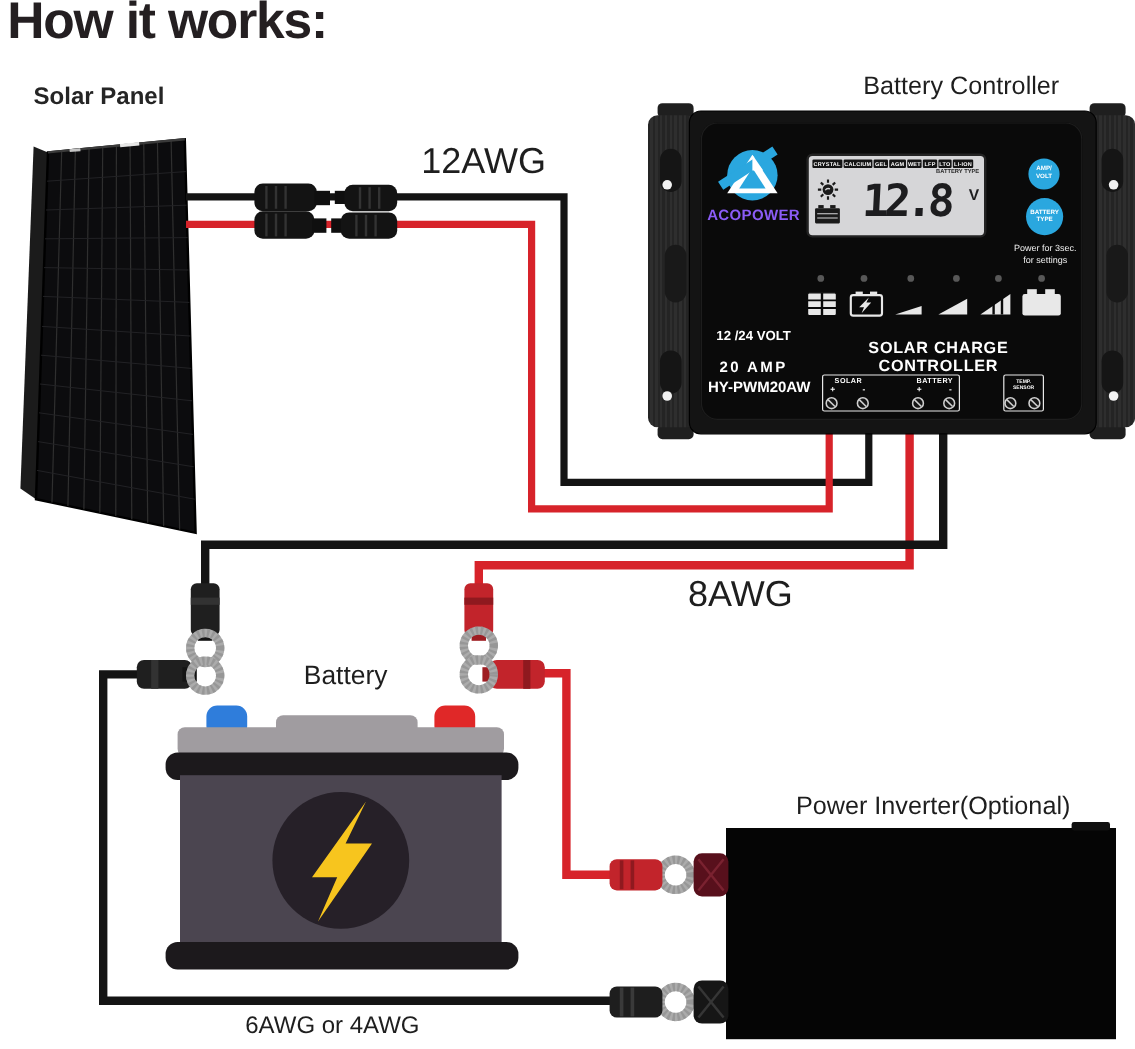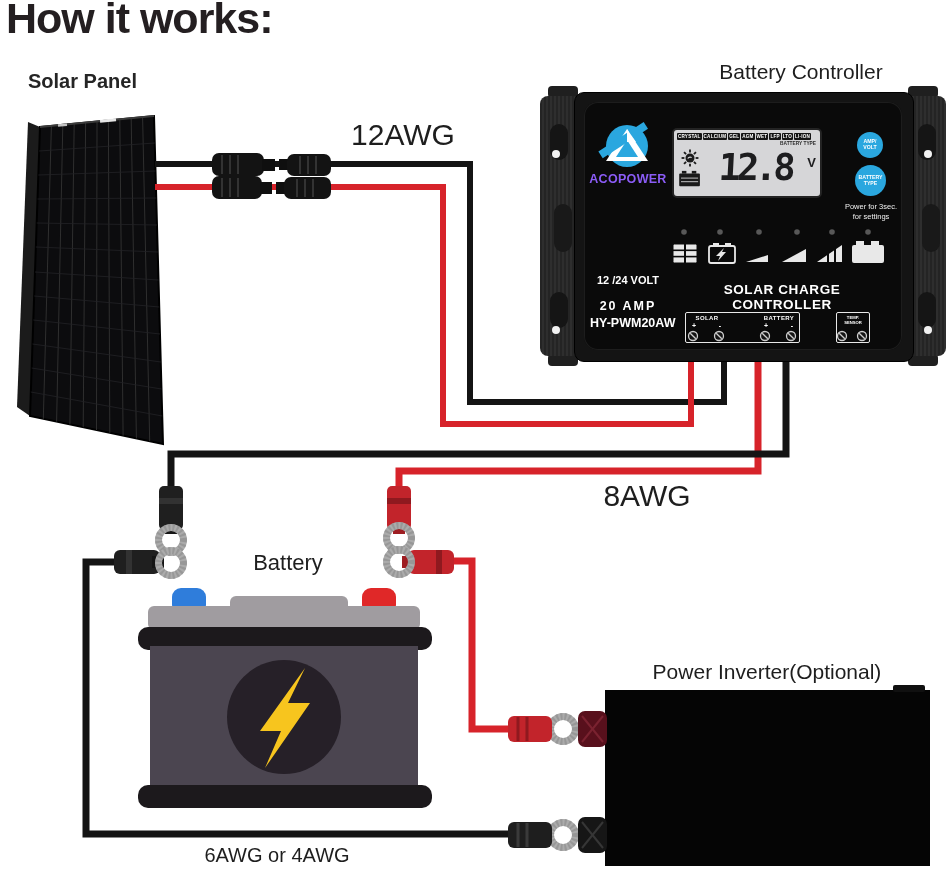--- a/index.html
+++ b/index.html
@@ -7,23 +7,23 @@
        font-family:"Liberation Sans",sans-serif;color:#1f1f1f;}
   .abs{position:absolute;}
   .lbl{position:absolute;color:#1e1e1e;white-space:nowrap;}
   .ctr{text-align:center;}
   
   #page-title{left:6px;top:-6px;font-size:43px;font-weight:900;letter-spacing:-1px;color:#241f21;}
   
   #lbl-solar-panel{left:28px;top:70px;font-size:20px;font-weight:700;color:#252525;}
   #lbl-charge-controller{left:668px;top:60px;width:266px;font-size:21px;}
   #lbl-12awg{left:330px;top:118px;width:146px;font-size:30px;}
-  #lbl-8awg{left:581px;top:479px;width:132px;font-size:30px;}
+  #lbl-8awg{left:551px;top:479px;width:132px;font-size:30px;}
   #lbl-battery{left:228px;top:550px;width:120px;font-size:22px;}
-  #lbl-inverter{left:642px;top:660px;width:250px;font-size:21px;}
+  #lbl-inverter{left:642px;top:660px;width:250px;font-size:21px;text-align:right;}
   #lbl-6awg{left:174px;top:844px;width:206px;font-size:20px;}
   
   #controller{left:540px;top:88px;width:406px;height:276px;}
   .nub{position:absolute;background:#1f1f1f;border-radius:4px;}
   .flange{position:absolute;top:8px;width:40px;height:260px;border-radius:8px;
           background:repeating-linear-gradient(90deg,#242424 0 2px,#2e2e2e 2px 4px);}
   .flange .slot{position:absolute;width:18px;height:36px;background:#151515;border-radius:9px;}
   .flange .dot{position:absolute;width:8px;height:8px;border-radius:50%;background:#f2f2f2;}
   #ctl-body{position:absolute;left:34px;top:4px;width:338px;height:268px;background:#141414;
             border-radius:10px;border:1px solid #000;}

